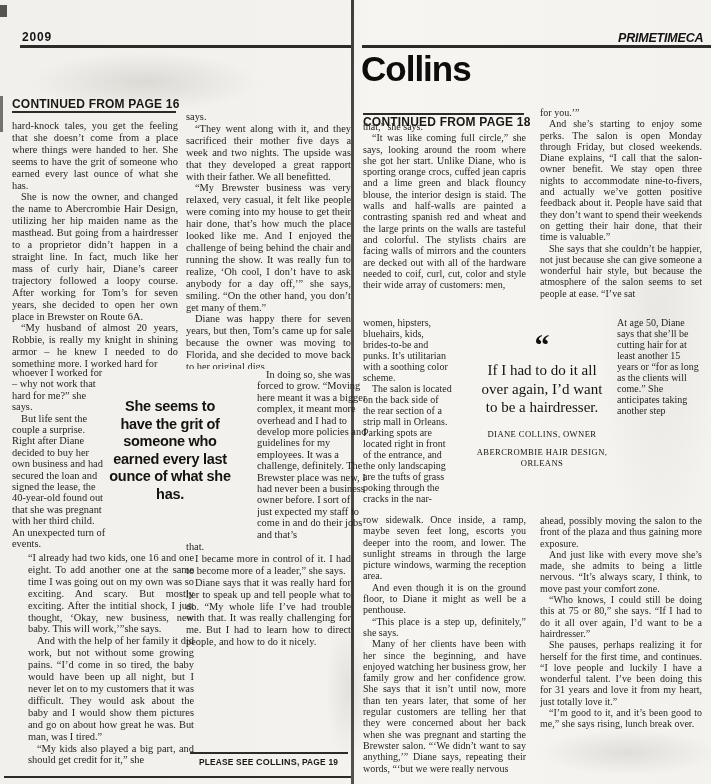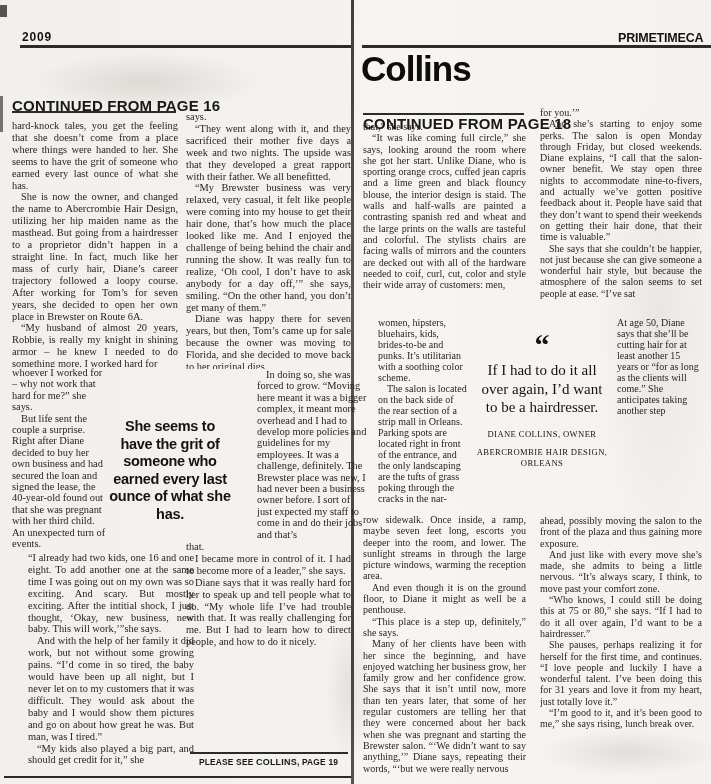--- a/index.html
+++ b/index.html
@@ -4,23 +4,23 @@
 <title>Newspaper spread</title>
 <style>
   html,body{margin:0;padding:0;}
   .page-wrap{
     position:relative;width:711px;height:784px;overflow:hidden;
     background:linear-gradient(90deg,#f1f0ec 0%,#f3f2ee 48%,#f6f5f1 52%,#f3f2ee 100%);
     font-family:"Liberation Serif",serif;color:#231f1b;
   }
   .abs{position:absolute;}
   .rule{background:#2c2b29;}
-  .slug{font-family:"Liberation Sans",sans-serif;font-weight:700;font-size:15px;letter-spacing:.2px;color:#191816;}
+  .slug{font-family:"Liberation Sans",sans-serif;font-weight:700;font-size:12px;letter-spacing:.2px;color:#191816;}
   .folio{font-family:"Liberation Sans",sans-serif;font-weight:700;font-size:12px;letter-spacing:.8px;color:#161513;}
-  .masthead{font-family:"Liberation Sans",sans-serif;font-weight:700;font-size:12.5px;letter-spacing:-.2px;color:#141312;white-space:nowrap;}
+  .masthead{font-family:"Liberation Sans",sans-serif;font-weight:700;font-size:12.5px;letter-spacing:-.2px;color:#141312;white-space:nowrap;font-style:italic;}
   .headline{font-family:"Liberation Sans",sans-serif;font-weight:700;font-size:35px;letter-spacing:-1px;line-height:38px;color:#0e0d0c;}
   .copy{overflow:hidden;hyphens:auto;-webkit-hyphens:auto;}
   .copy p{margin:0;text-indent:9px;text-align:justify;}
   .copy.cont p:first-child{text-indent:0;}
   .copy.narrow p{text-align:left;}
   .body-l{font-size:10.4px;line-height:11.9px;}
   .body-l.narrow{line-height:11.4px;}
   .body-r{font-size:10px;line-height:11.3px;}
   .body-r.narrow{line-height:11px;}
   .pq-left{font-family:"Liberation Sans",sans-serif;font-weight:700;font-size:14.5px;line-height:17.6px;
@@ -62,21 +62,21 @@
   <div class="abs copy cont narrow body-l" style="left:12px;top:367px;width:97px;height:185px;">
       <p>whoever I worked for – why not work that hard for me?” she says.</p>
       <p>But life sent the couple a surprise. Right after Diane decided to buy her own business and had secured the loan and signed the lease, the 40-year-old found out that she was pregnant with her third child. An unexpected turn of events.</p>
     </div>
   <div class="abs copy cont body-l" style="left:28px;top:552px;width:166px;height:224px;">
       <p>“I already had two kids, one 16 and one eight. To add another one at the same time I was going out on my own was so exciting. And scary. But mostly exciting. After the intitial shock, I just thought, ‘Okay, new business, new baby. This will work,’”she says.</p>
       <p>And with the help of her family it did work, but not without some growing pains. “I’d come in so tired, the baby would have been up all night, but I never let on to my customers that it was difficult. They would ask about the baby and I would show them pictures and go on about how great he was. But man, was I tired.”</p>
       <p>“My kids also played a big part, and should get credit for it,” she</p>
     </div>
 
-  <div class="abs pq-left" style="left:108px;top:398px;width:124px;margin-top:20px;">She seems to have the grit of someone who earned every last ounce of what she has.</div>
+  <div class="abs pq-left" style="left:108px;top:398px;width:124px;">She seems to have the grit of someone who earned every last ounce of what she has.</div>
 
   <div class="abs copy cont body-l" style="left:186px;top:111px;width:165px;height:258px;">
       <p>says.</p>
       <p>“They went along with it, and they sacrificed their mother five days a week and two nights. The upside was that they developed a great rapport with their father. We all benefitted.</p>
       <p>“My Brewster business was very relaxed, very casual, it felt like people were coming into my house to get their hair done, that’s how much the place looked like me. And I enjoyed the challenge of being behind the chair and running the show. It was really fun to realize, ‘Oh cool, I don’t have to ask anybody for a day off,’” she says, smiling. “On the other hand, you don’t get many of them.”</p>
       <p>Diane was happy there for seven years, but then, Tom’s came up for sale because the owner was moving to Florida, and she decided to move back to her original digs.</p>
     </div>
   <div class="abs copy narrow body-l" style="left:241px;top:369px;width:110px;height:172px;margin-left:16px;">
       <p>In doing so, she was forced to grow. “Moving here meant it was a bigger complex, it meant more overhead and I had to develop more policies and guidelines for my employees. It was a challenge, definitely. The Brewster place was new, I had never been a business owner before. I sort of just expected my staff to come in and do their jobs and that’s</p>
     </div>
@@ -98,21 +98,21 @@
 
   <div class="abs headline" style="left:361px;top:50px;">Collins</div>
 
   <div class="abs slug" style="left:363px;top:115px;">CONTINUED FROM PAGE 18</div>
   <div class="abs rule" style="left:363px;top:113px;width:161px;height:2px;"></div>
 
   <div class="abs copy cont body-r" style="left:363px;top:121px;width:163px;height:196px;">
       <p>that,” she says.</p>
       <p>“It was like coming full circle,” she says, looking around the room where she got her start. Unlike Diane, who is sporting orange crocs, cuffed jean capris and a lime green and black flouncy blouse, the interior design is staid. The walls and half-walls are painted a contrasting spanish red and wheat and the large prints on the walls are tasteful and colorful. The stylists chairs are facing walls of mirrors and the counters are decked out with all of the hardware needed to coif, curl, cut, color and style their wide array of customers: men,</p>
     </div>
-  <div class="abs copy cont narrow body-r" style="left:363px;top:317px;width:90px;height:197px;margin-left:15px;">
+  <div class="abs copy cont narrow body-r" style="left:363px;top:317px;width:90px;height:197px;">
       <p>women, hipsters, bluehairs, kids, brides-to-be and punks. It’s utilitarian with a soothing color scheme.</p>
       <p>The salon is located on the back side of the rear section of a strip mall in Orleans. Parking spots are located right in front of the entrance, and the only landscaping are the tufts of grass poking through the cracks in the nar-</p>
     </div>
   <div class="abs copy cont body-r" style="left:363px;top:514px;width:163px;height:266px;">
       <p>row sidewalk. Once inside, a ramp, maybe seven feet long, escorts you deeper into the room, and lower. The sunlight streams in through the large picture windows, warming the reception area.</p>
       <p>And even though it is on the ground floor, to Diane it might as well be a penthouse.</p>
       <p>“This place is a step up, definitely,” she says.</p>
       <p>Many of her clients have been with her since the beginning, and have enjoyed watching her business grow, her family grow and her confidence grow. She says that it isn’t until now, more than ten years later, that some of her regular customers are telling her that they were concerned about her back when she was pregnant and starting the Brewster salon. “‘We didn’t want to say anything,’” Diane says, repeating their words, “‘but we were really nervous</p>
     </div>
 

